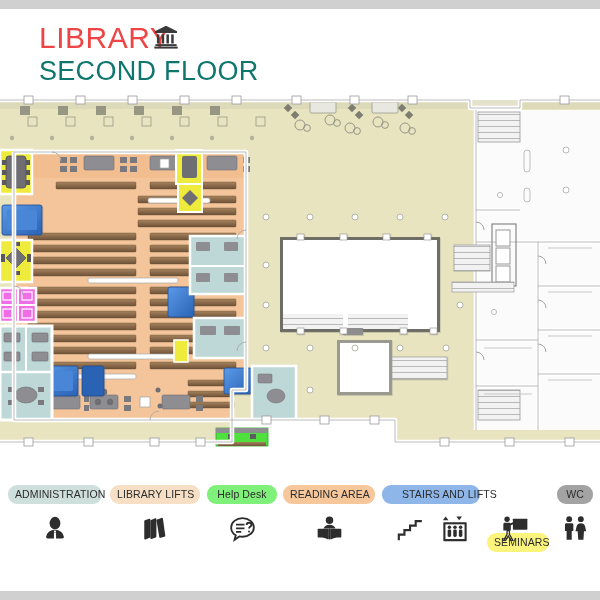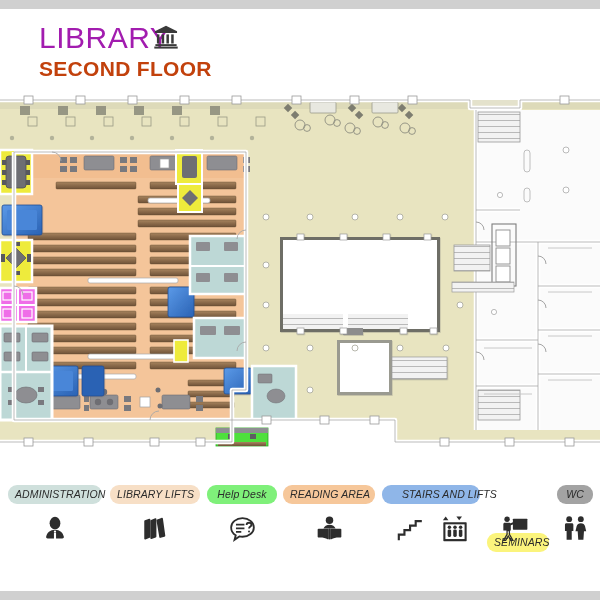--- a/index.html
+++ b/index.html
@@ -19,44 +19,44 @@
   .bar-top{ top:0; }
   .bar-bottom{ bottom:0; }
 
   
   .header{
     position:absolute; top:9px; left:0; width:600px; height:81px;
     background:#ffffff; z-index:30;
   }
   .title-main{
     position:absolute; left:39px; top:14px;
-    font-size:30px; font-weight:400; color:#a21caf;
+    font-size:30px; font-weight:400; color:#ef4444;
     letter-spacing:0.5px; line-height:1;
   }
   .bank-icon{
     position:absolute; left:153px; top:15px;
     width:26px; height:26px; color:#3a3a3a;
   }
   .title-sub{
     position:absolute; left:39px; top:49px;
-    font-size:21px; font-weight:700; color:#c2410c;
+    font-size:27px; font-weight:400; color:#0f766e;
     letter-spacing:0.3px; line-height:1;
   }
 
   
   .plan{
     position:absolute; top:90px; left:0; width:600px; height:378px;
     background:#ffffff; overflow:hidden; z-index:10;
   }
   .plan svg{ display:block; }
 
   
   .legend{
     position:absolute; top:468px; left:0; width:480px; height:123px;
-    background:#ffffff; z-index:30;font-style:italic;
+    background:#ffffff; z-index:30;
   }
   .legend-row{
     position:absolute; top:17px; left:0; width:600px; height:22px;
   }
   .legend-icons{
     position:absolute; top:41px; left:0; width:600px; height:40px;
   }
   .pill{
     position:absolute; top:0; height:19px; line-height:19px;
     border-radius:9px; text-align:center;

